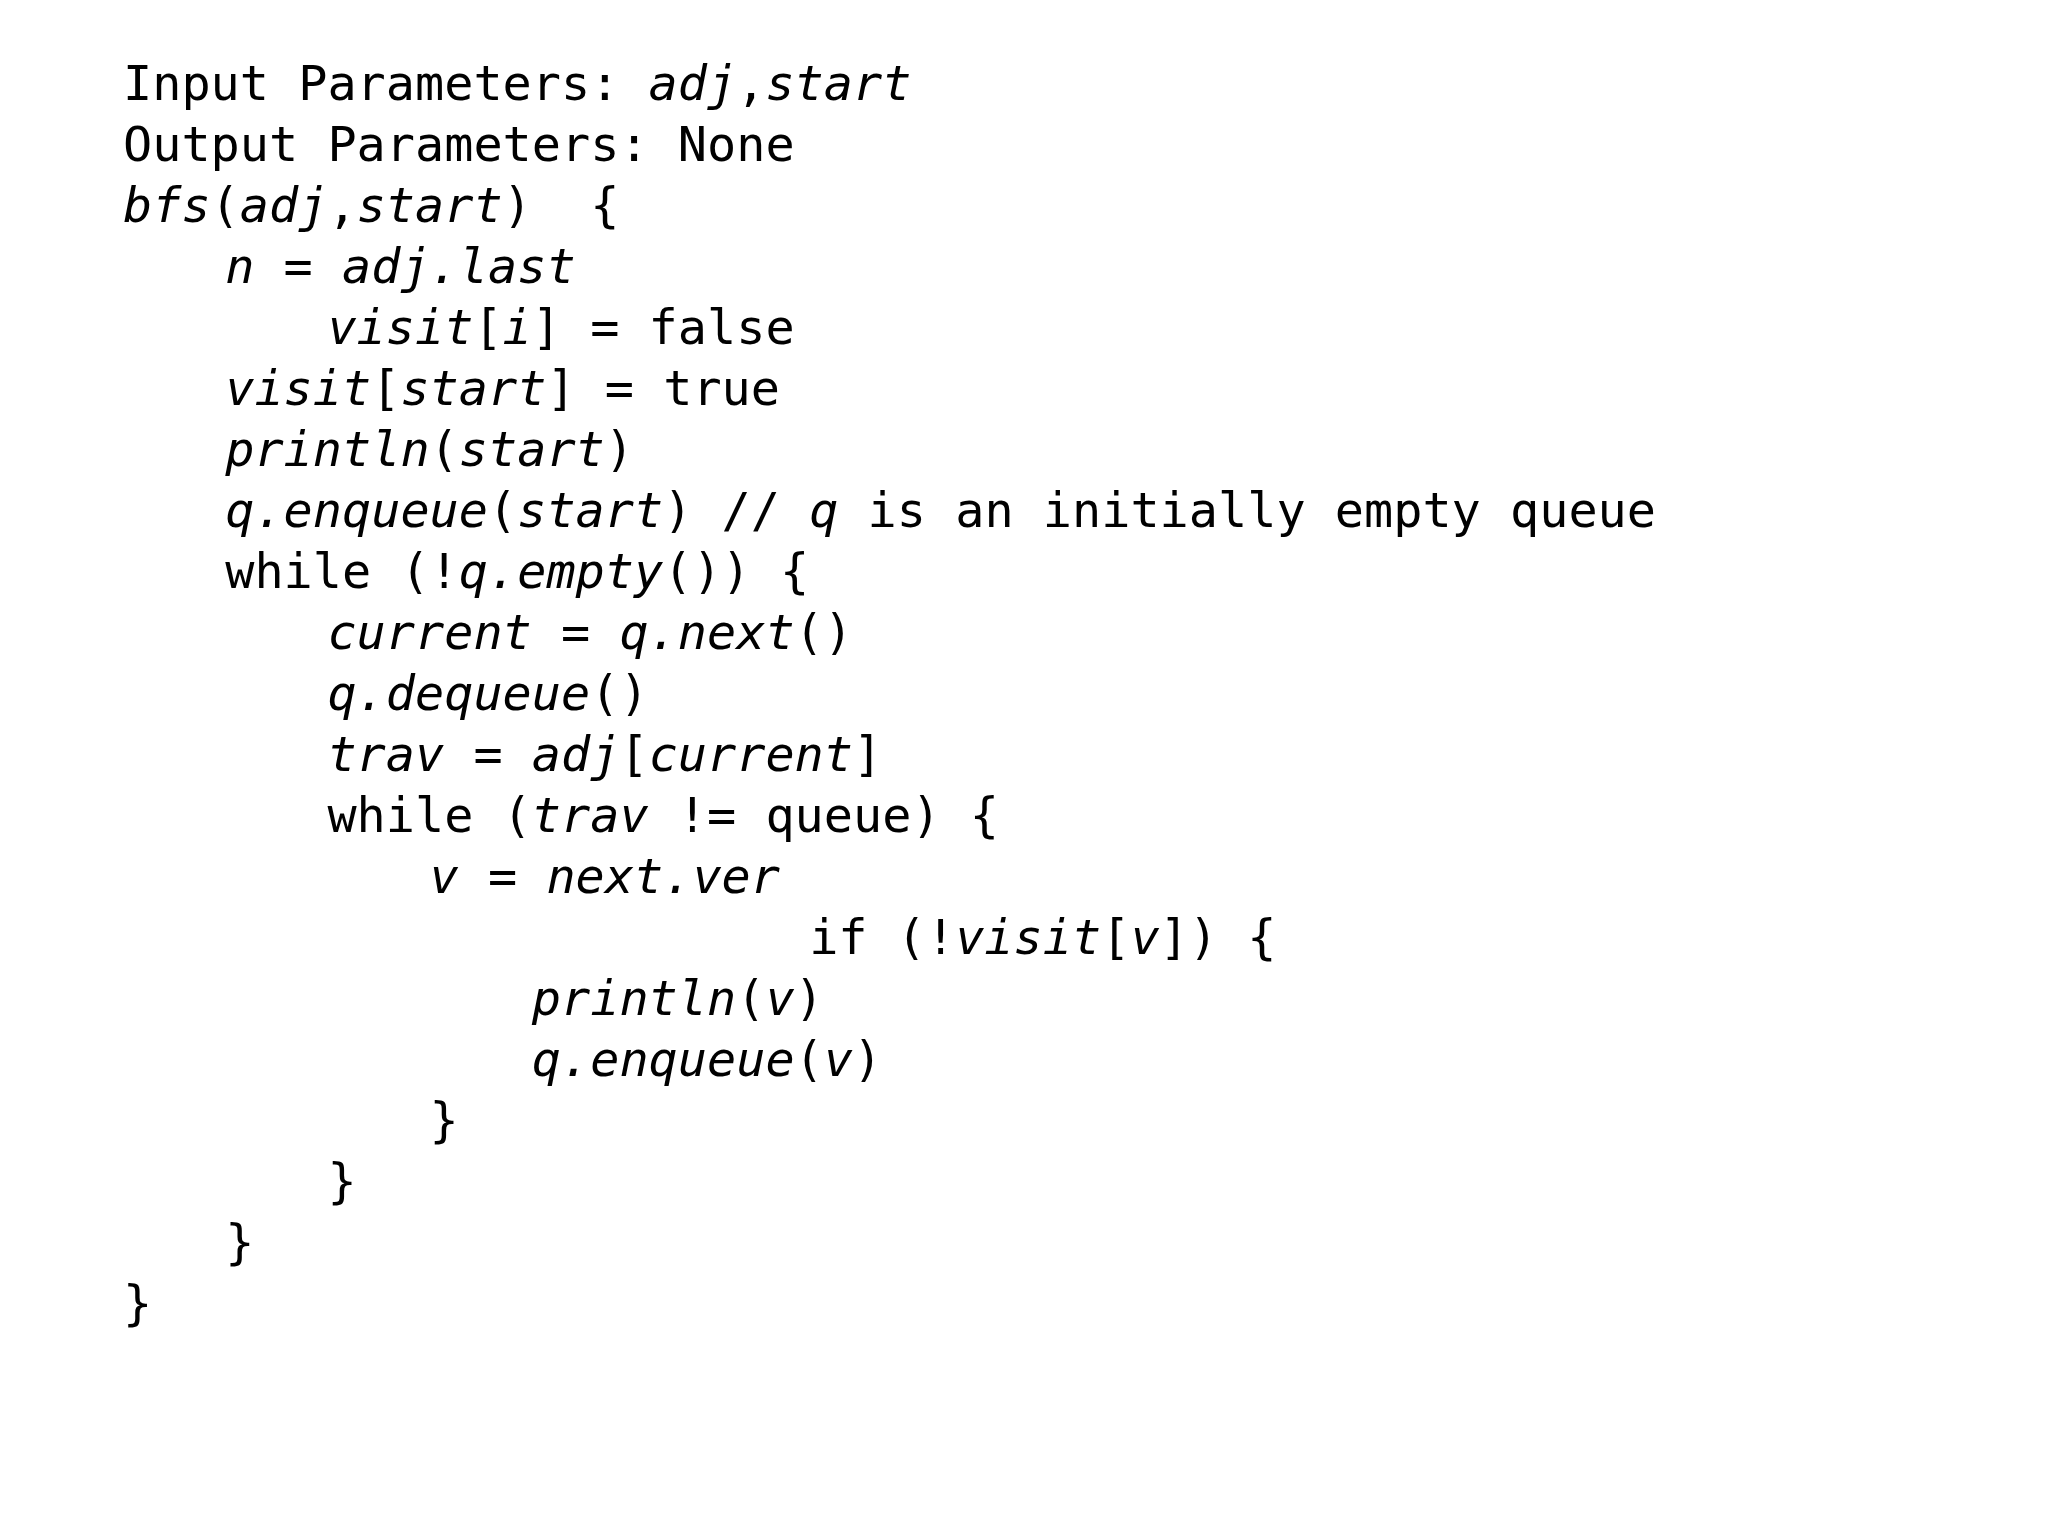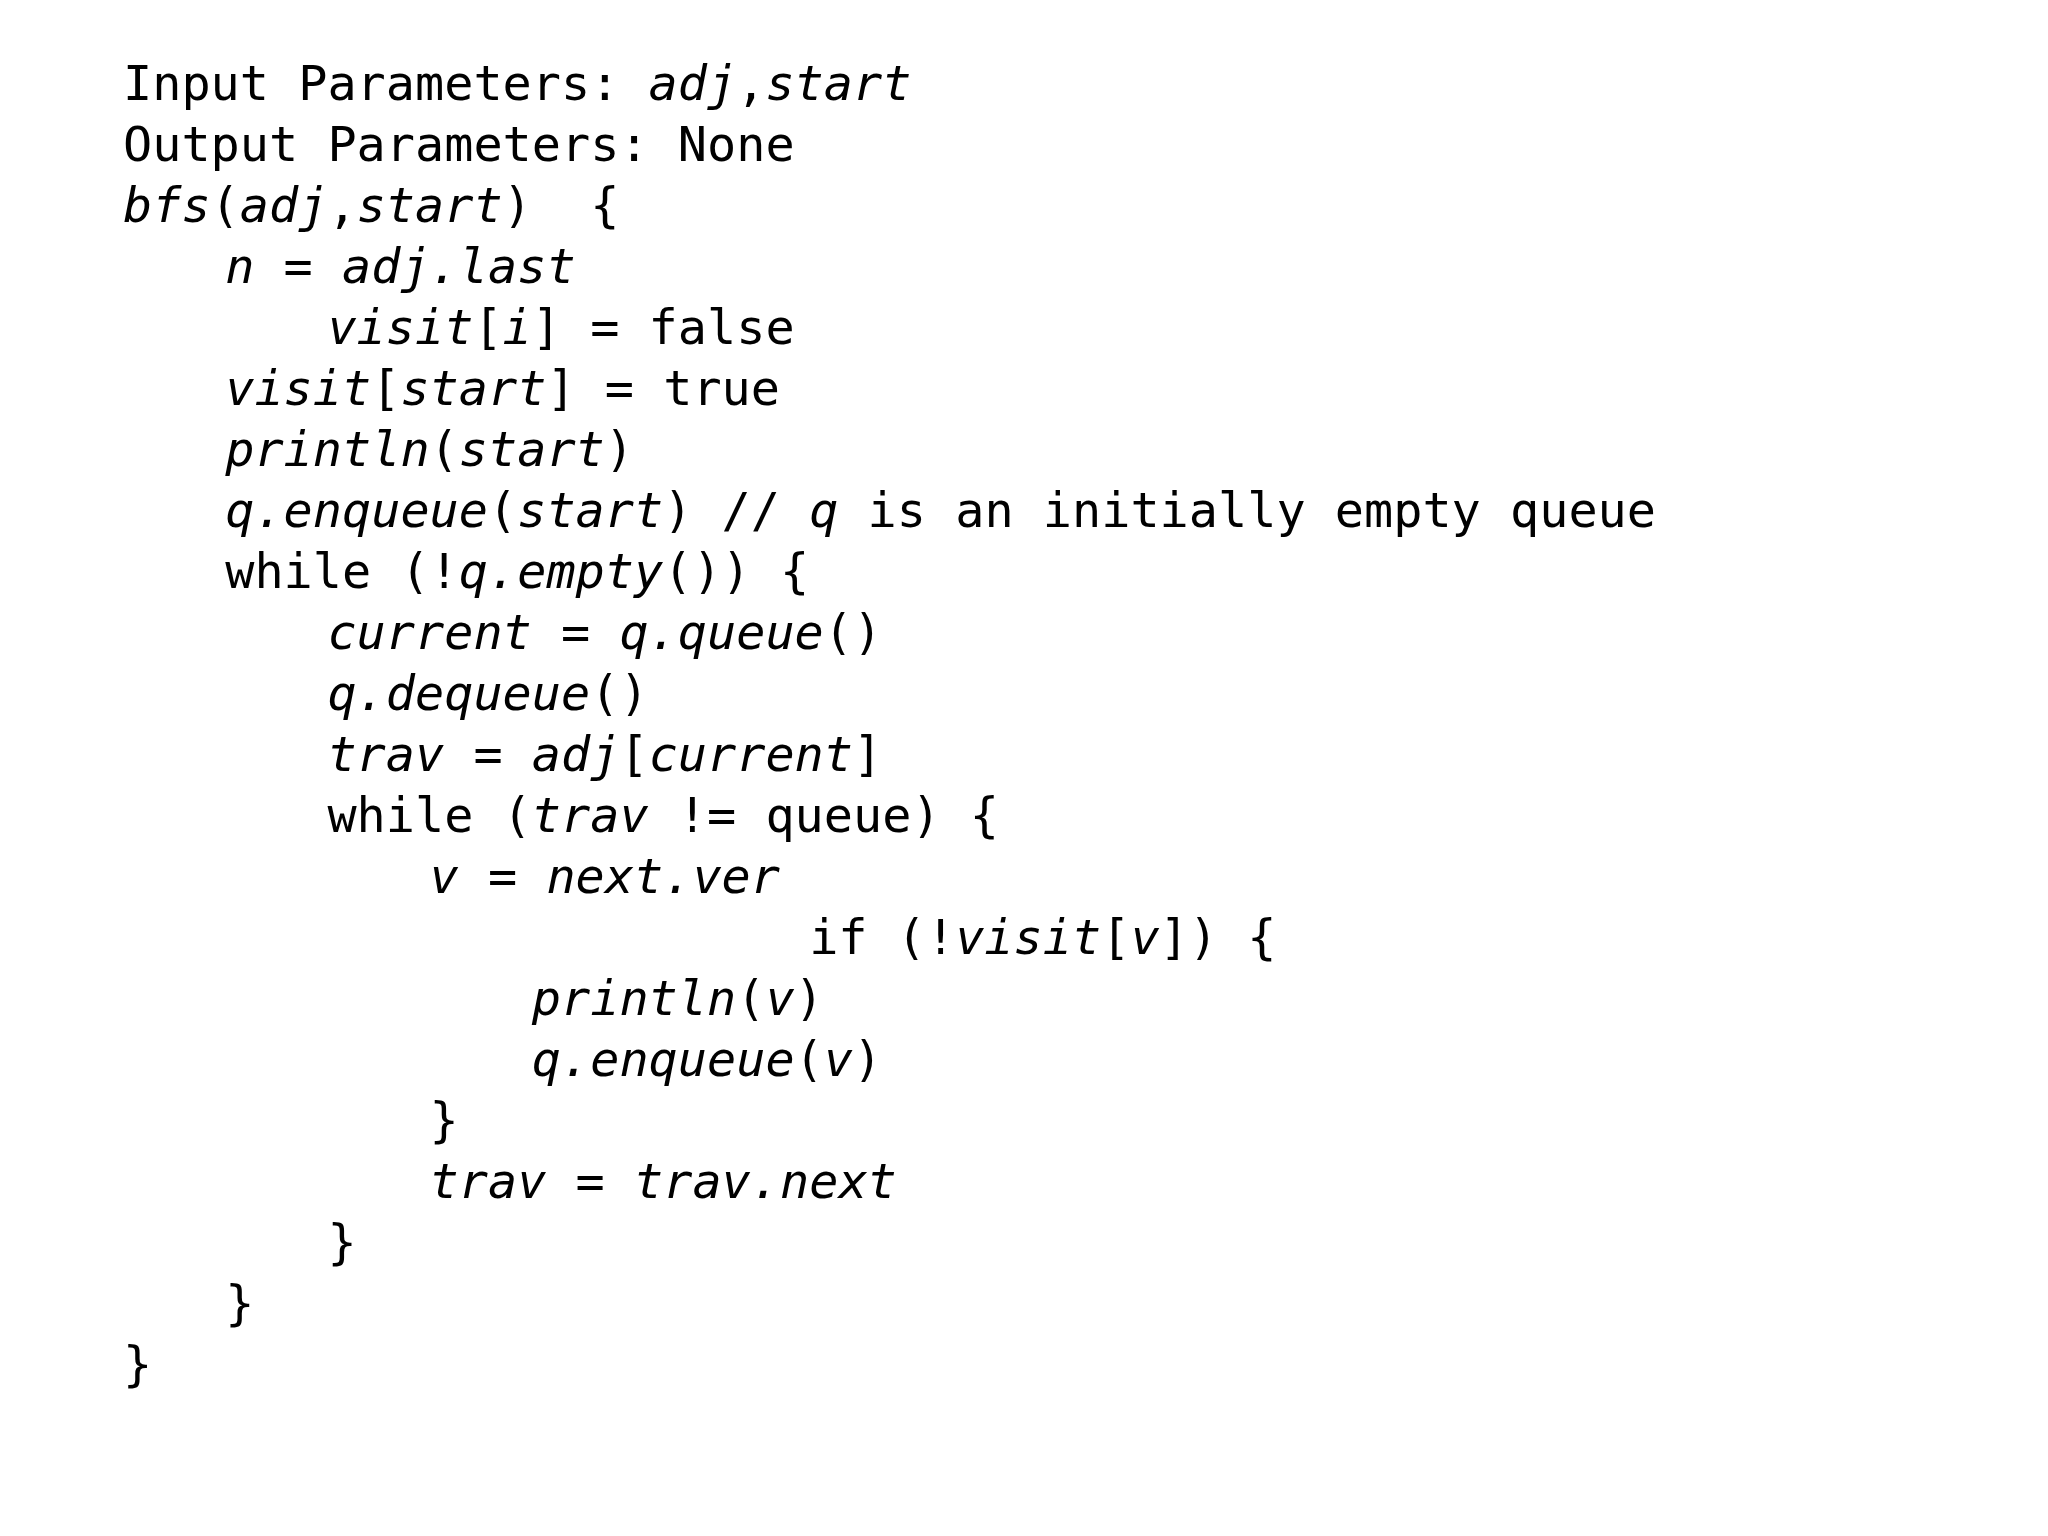--- a/index.html
+++ b/index.html
@@ -38,27 +38,26 @@
   <div class="code-listing" id="code-root" style="color: rgb(0, 0, 0);">
       <div class="code-line" style="padding-left: 0ch;"><span class="tok-roman">Input Parameters: </span><span class="tok-italic">adj</span><span class="tok-roman">,</span><span class="tok-italic">start</span></div>
       <div class="code-line" style="padding-left: 0ch;"><span class="tok-roman">Output Parameters: None</span></div>
       <div class="code-line" style="padding-left: 0ch;"><span class="tok-italic">bfs</span><span class="tok-roman">(</span><span class="tok-italic">adj</span><span class="tok-roman">,</span><span class="tok-italic">start</span><span class="tok-roman">)  {</span></div>
       <div class="code-line" style="padding-left: 3.5ch;"><span class="tok-italic">n</span><span class="tok-roman"> = </span><span class="tok-italic">adj.last</span></div>
       <div class="code-line" style="padding-left: 7ch;"><span class="tok-italic">visit</span><span class="tok-roman">[</span><span class="tok-italic">i</span><span class="tok-roman">] = false</span></div>
       <div class="code-line" style="padding-left: 3.5ch;"><span class="tok-italic">visit</span><span class="tok-roman">[</span><span class="tok-italic">start</span><span class="tok-roman">] = true</span></div>
       <div class="code-line" style="padding-left: 3.5ch;"><span class="tok-italic">println</span><span class="tok-roman">(</span><span class="tok-italic">start</span><span class="tok-roman">)</span></div>
       <div class="code-line" style="padding-left: 3.5ch;"><span class="tok-italic">q.enqueue</span><span class="tok-roman">(</span><span class="tok-italic">start</span><span class="tok-roman">) // </span><span class="tok-italic">q</span><span class="tok-roman"> is an initially empty queue</span></div>
       <div class="code-line" style="padding-left: 3.5ch;"><span class="tok-roman">while (!</span><span class="tok-italic">q.empty</span><span class="tok-roman">()) {</span></div>
-      <div class="code-line" style="padding-left: 7ch;"><span class="tok-italic">current</span><span class="tok-roman"> = </span><span class="tok-italic">q.queue</span><span class="tok-roman">()</span></div>
+      <div class="code-line" style="padding-left: 7ch;"><span class="tok-italic">current</span><span class="tok-roman"> = </span><span class="tok-italic">q.next</span><span class="tok-roman">()</span></div>
       <div class="code-line" style="padding-left: 7ch;"><span class="tok-italic">q.dequeue</span><span class="tok-roman">()</span></div>
       <div class="code-line" style="padding-left: 7ch;"><span class="tok-italic">trav</span><span class="tok-roman"> = </span><span class="tok-italic">adj</span><span class="tok-roman">[</span><span class="tok-italic">current</span><span class="tok-roman">]</span></div>
       <div class="code-line" style="padding-left: 7ch;"><span class="tok-roman">while (</span><span class="tok-italic">trav</span><span class="tok-roman"> != queue) {</span></div>
       <div class="code-line" style="padding-left: 10.5ch;"><span class="tok-italic">v</span><span class="tok-roman"> = </span><span class="tok-italic">next.ver</span></div>
       <div class="code-line" style="padding-left: 10.5ch; text-align: center;"><span class="tok-roman">if (!</span><span class="tok-italic">visit</span><span class="tok-roman">[</span><span class="tok-italic">v</span><span class="tok-roman">]) {</span></div>
       <div class="code-line" style="padding-left: 14ch;"><span class="tok-italic">println</span><span class="tok-roman">(</span><span class="tok-italic">v</span><span class="tok-roman">)</span></div>
       <div class="code-line" style="padding-left: 14ch;"><span class="tok-italic">q.enqueue</span><span class="tok-roman">(</span><span class="tok-italic">v</span><span class="tok-roman">)</span></div>
       <div class="code-line" style="padding-left: 10.5ch;"><span class="tok-roman">}</span></div>
-      <div class="code-line" style="padding-left: 10.5ch;"><span class="tok-italic">trav</span><span class="tok-roman"> = </span><span class="tok-italic">trav.next</span></div>
       <div class="code-line" style="padding-left: 7ch;"><span class="tok-roman">}</span></div>
       <div class="code-line" style="padding-left: 3.5ch;"><span class="tok-roman">}</span></div>
       <div class="code-line" style="padding-left: 0ch;"><span class="tok-roman">}</span></div>
     </div>
 </div>
 
 </body></html>

